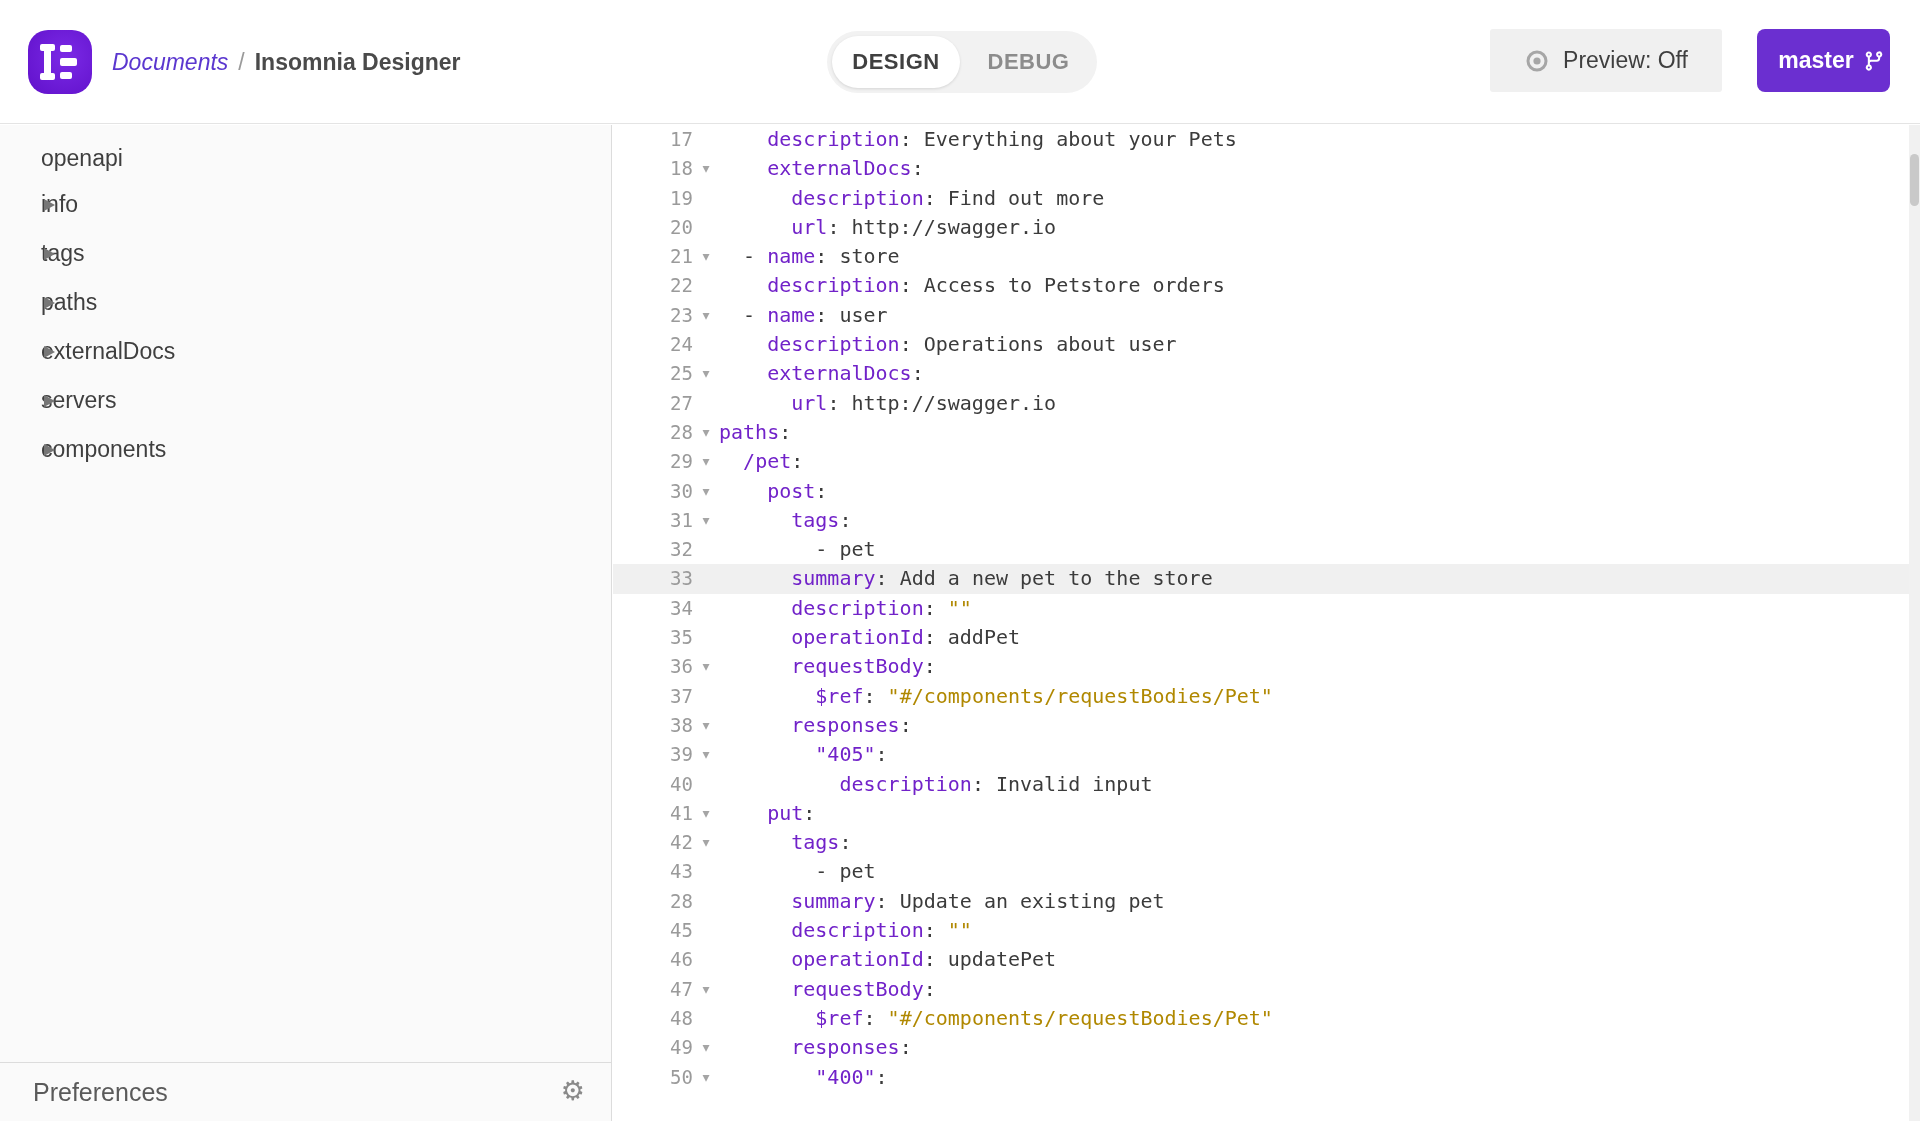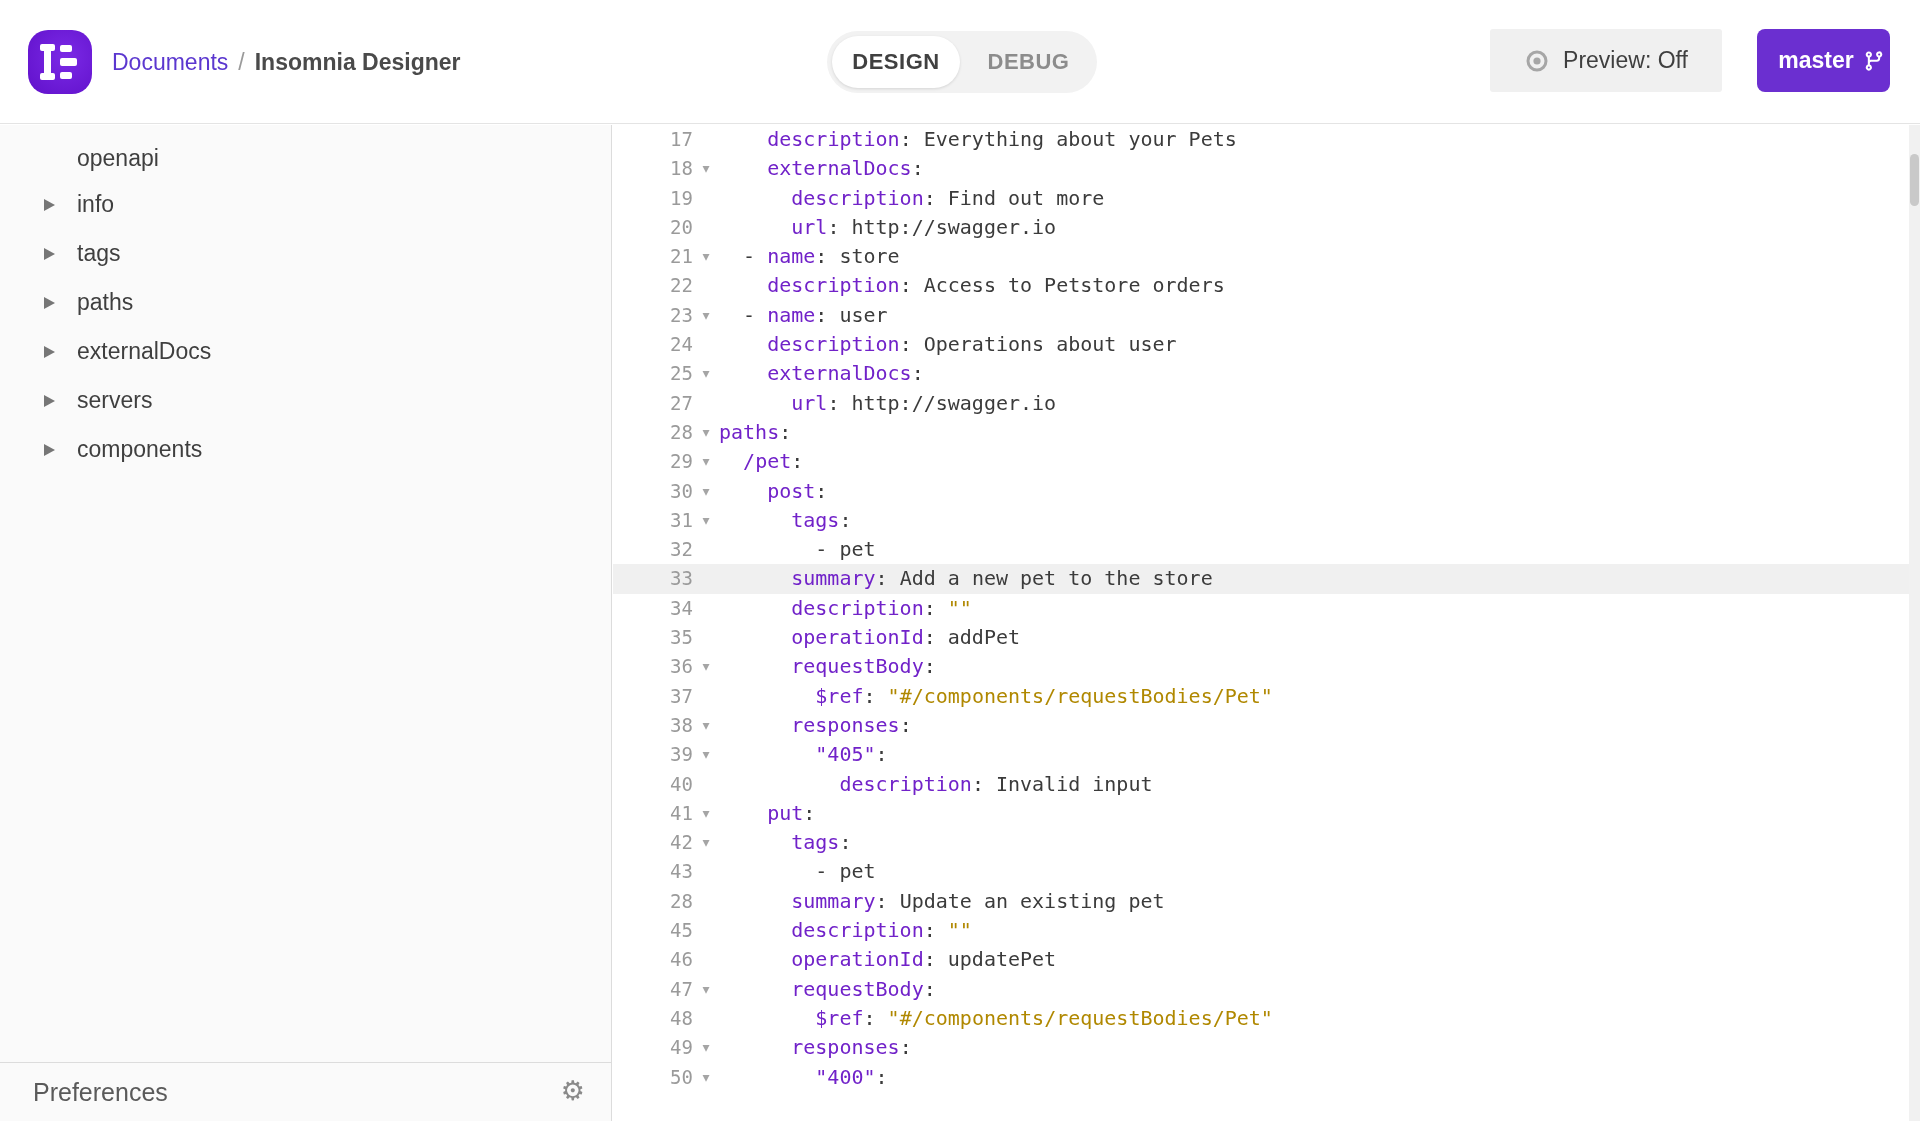--- a/index.html
+++ b/index.html
@@ -5,21 +5,21 @@
   * { margin:0; padding:0; box-sizing:border-box; }
   html,body { width:1920px; height:1121px; overflow:hidden; background:#fff;
               font-family:"Liberation Sans", sans-serif; }
 
   
   .header { position:absolute; left:0; top:0; width:1920px; height:124px;
             background:#ffffff; border-bottom:1px solid #e4e4e4; z-index:5; }
   .logo { position:absolute; left:28px; top:30px; width:64px; height:64px; cursor:pointer; }
   .breadcrumb { position:absolute; left:112px; top:0; height:124px; display:flex; align-items:center;
                 font-size:23px; }
-  .crumb-link { color:#5b37cf; cursor:pointer; }
+  .crumb-link { color:#5b37cf; cursor:pointer;font-style:italic; }
   .crumb-sep { color:#9a9a9a; margin:0 10px; }
   .crumb-current { color:#4a4a4a; font-weight:600; }
 
   .toggle { position:absolute; left:827px; top:31px; width:270px; height:62px;
             background:#f2f2f2; border-radius:31px; }
   .toggle-design { position:absolute; left:5px; top:5px; width:128px; height:52px;
                    background:#ffffff; border-radius:26px; display:flex; align-items:center; justify-content:center;
                    font-size:22px; font-weight:700; letter-spacing:.5px; color:#404040;
                    box-shadow:0 1px 3px rgba(0,0,0,.12); cursor:pointer; }
   .toggle-debug { position:absolute; left:133px; top:0; width:137px; height:62px;
@@ -31,21 +31,21 @@
                  gap:13px; font-size:23px; color:#3f3f3f; cursor:pointer; }
   .branch-btn { position:absolute; left:1757px; top:29px; width:133px; height:63px;
                 background:#6b2fd0; border-radius:8px; display:flex; align-items:center; justify-content:center;
                 gap:9px; font-size:23px; font-weight:600; color:#ffffff; cursor:pointer;padding-left:16px; }
 
   
   .sidebar { position:absolute; left:0; top:125px; width:612px; height:996px;
              background:#fafafa; border-right:1px solid #dcdcdc; }
   .tree { position:absolute; top:11px; left:0; right:0; }
   .tree-item { position:relative; height:49px; display:flex; align-items:center;
-               padding-left:77px; font-size:23px; color:#3f3f3f; cursor:pointer; }
+               padding-left:41px; font-size:23px; color:#3f3f3f; cursor:pointer; }
   .tree-item:first-child { height:44px; }
   .tree-arrow { position:absolute; left:44px; top:50%; margin-top:-6px; width:0; height:0;
                 border-left:11px solid #767676; border-top:6px solid transparent;
                 border-bottom:6px solid transparent; }
   .sidebar-bottom { position:absolute; left:0; bottom:0; width:611px; height:59px;
                     border-top:1px solid #dcdcdc; display:flex; align-items:center; }
   .pref-label { margin-left:33px; font-size:25px; color:#5a5a5a; cursor:pointer; }
   .gear { position:absolute; right:26px; top:50%; transform:translateY(-54%);
           font-size:27px; color:#8a8a8a; cursor:pointer;
           font-family:"DejaVu Sans", sans-serif; }

